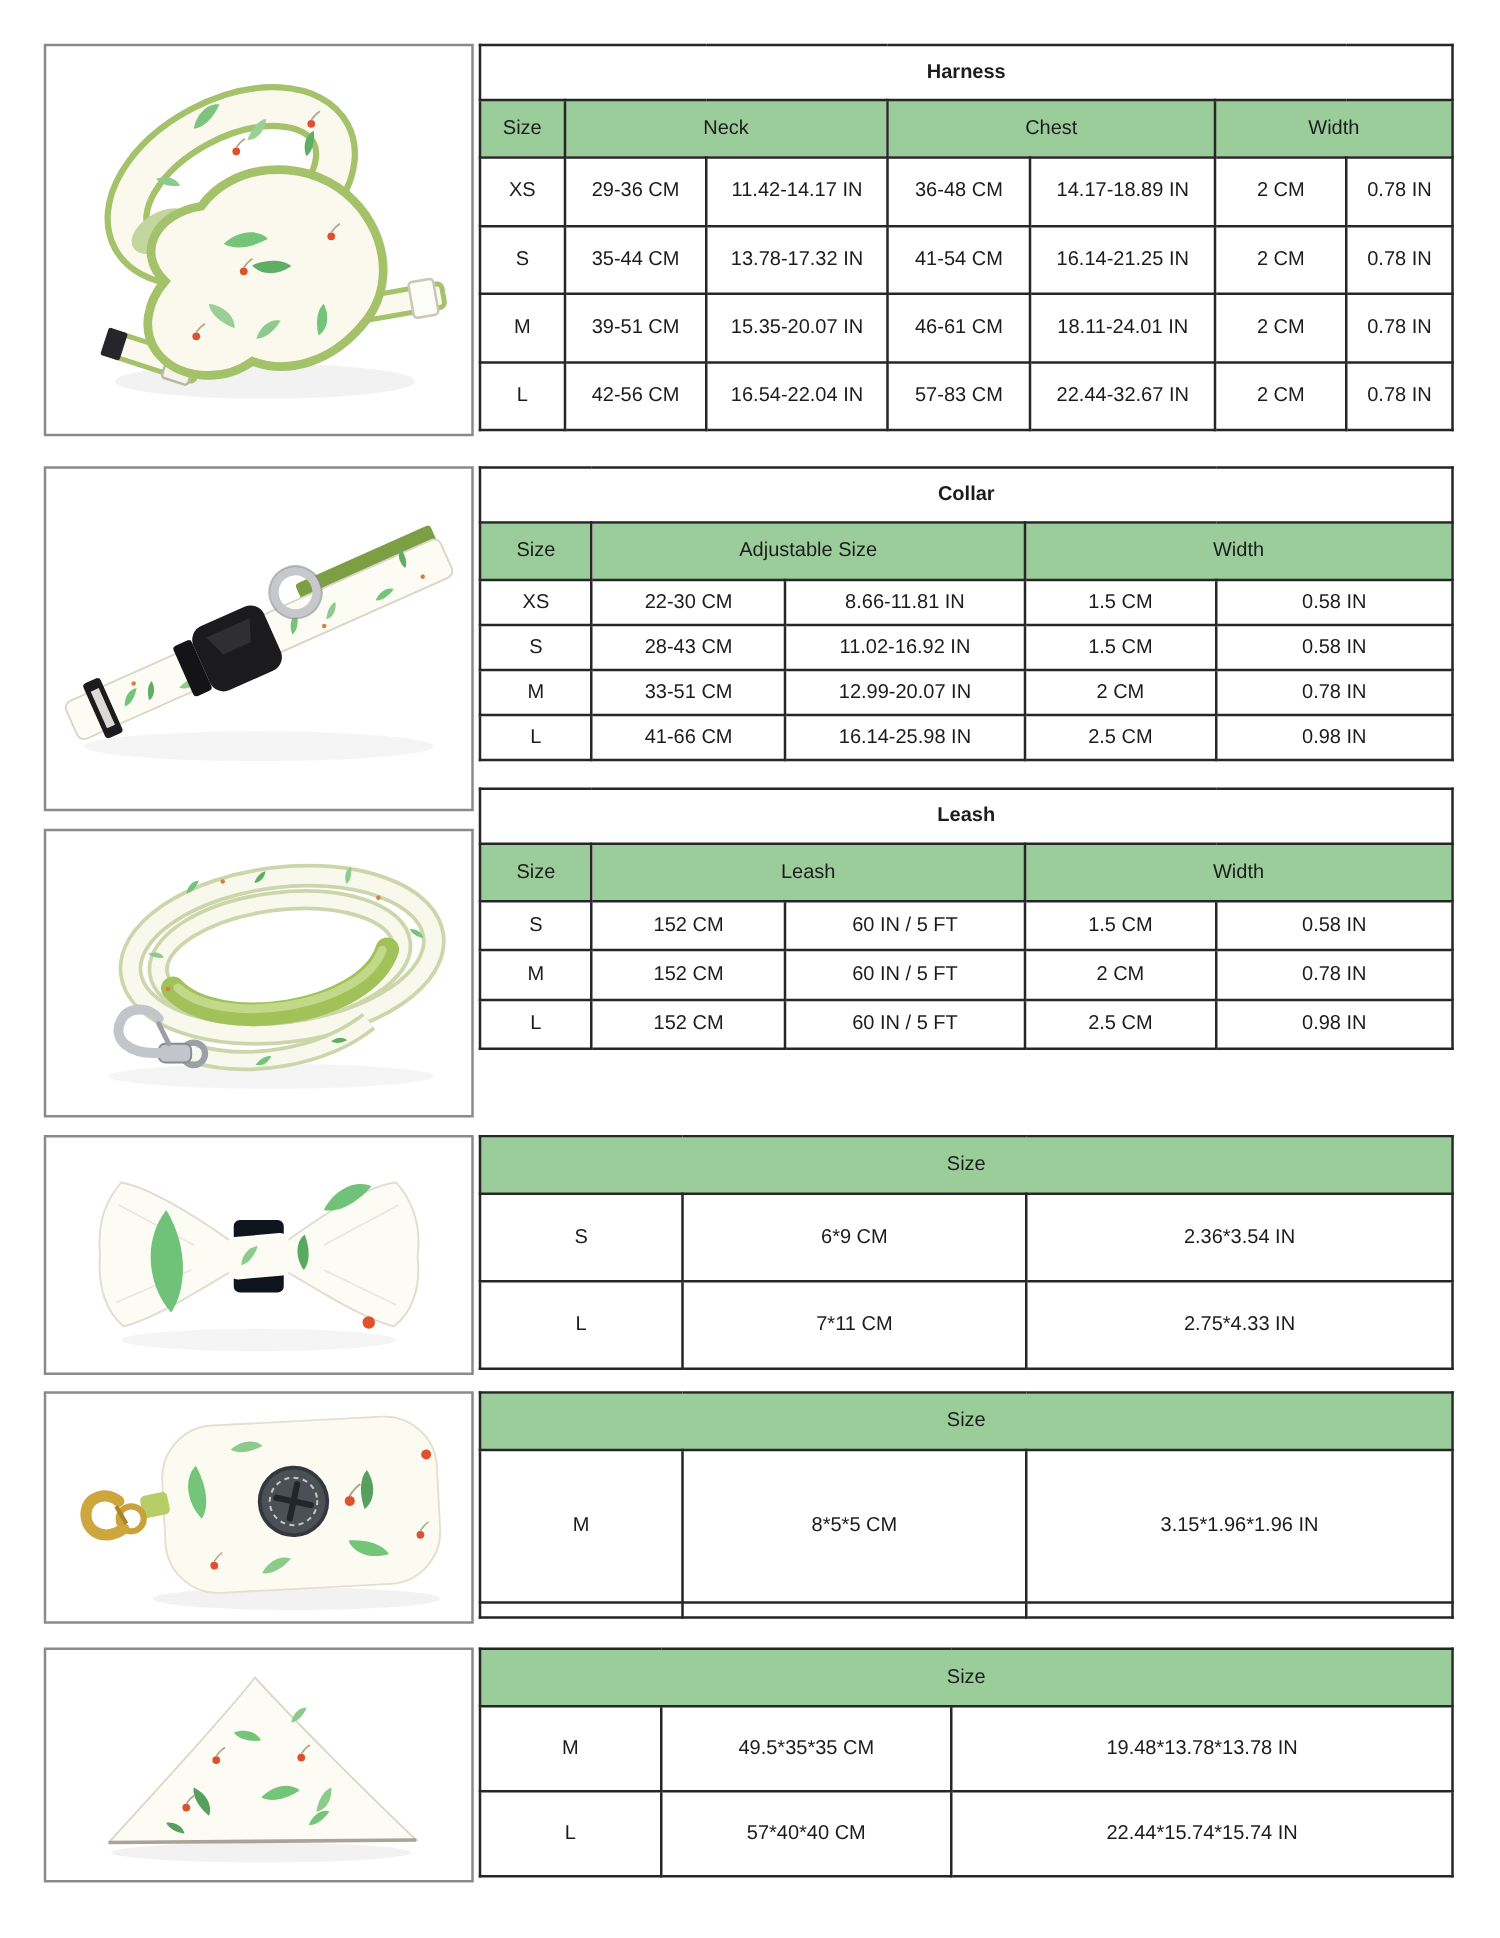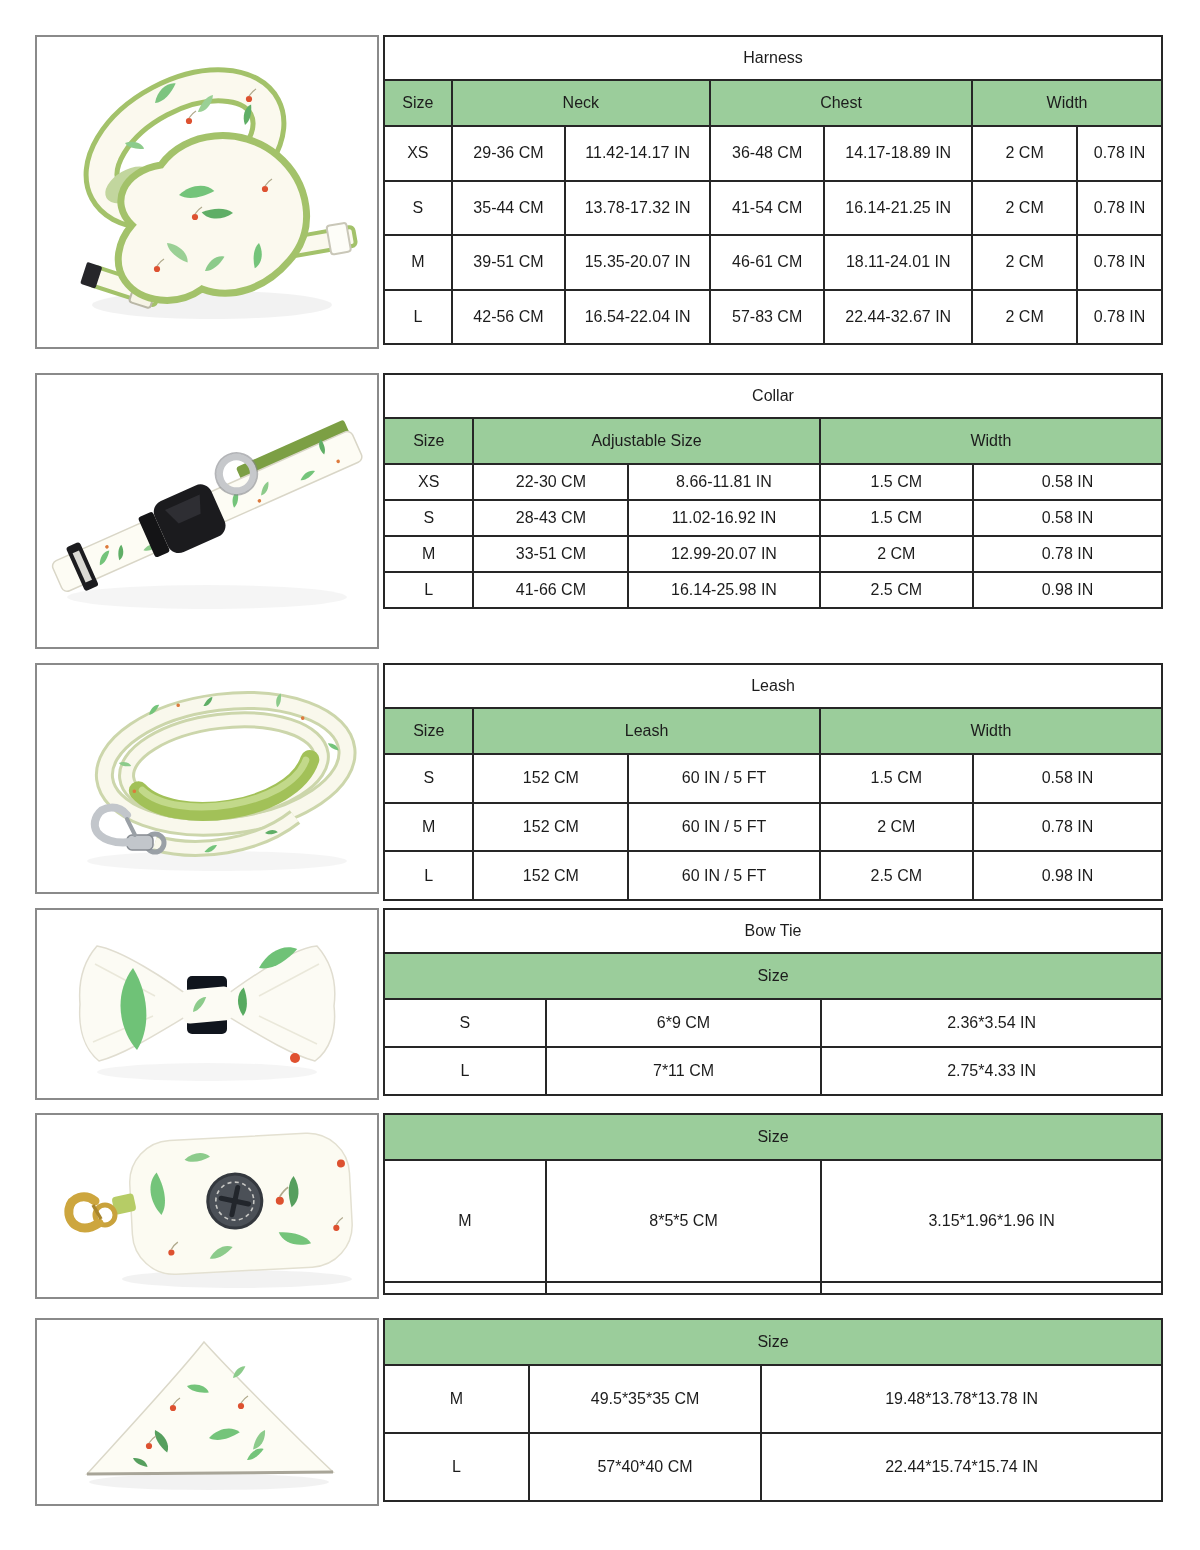--- a/index.html
+++ b/index.html
@@ -15,21 +15,21 @@
   .spec-table {
     position:absolute; left:383px; width:780px;
     border-collapse:collapse; table-layout:fixed;
   }
   .spec-table td {
     border:2px solid #262626; text-align:center; vertical-align:middle;
     font-size:16px; padding:0 2px; overflow:hidden; white-space:nowrap;
   }
   .title-row { height:44px; }
   .head-row  { height:46px;border-radius:18px; }
-  .title-cell { font-weight:400; font-size:17px; }
+  .title-cell { font-weight:700; font-size:17px; }
   .head-cell  { background:#9bcd9b; font-size:17px; }
 </style>
 </head>
 <body>
 
 <div class="page">
 
   <div class="photo-box" style="top:35px;height:310px">
     <svg viewBox="0 0 340 310" preserveAspectRatio="xMidYMid meet">
       <defs>
@@ -237,21 +237,21 @@
       <use href="#c-leaf" fill="#5fae66" transform="translate(228 168) rotate(15) scale(0.45)"></use>
       <g stroke-linecap="round">
         <circle cx="118" cy="178" r="9" fill="none" stroke="#9aa0a6" stroke-width="5"></circle>
         <rect x="90" y="170" width="26" height="15" rx="5" fill="#c2c6cb" stroke="#868b91" stroke-width="1.5"></rect>
         <path d="M94 177 C66 180 52 166 60 151 C66 140 82 140 90 150" fill="none" stroke="#c2c6cb" stroke-width="8"></path>
         <path d="M90 154 L98 170" stroke="#9aa0a6" stroke-width="4"></path>
       </g>
     </svg>
   </div>
 
-  <table class="spec-table" style="top:663px;height:238px">
+  <table class="spec-table" style="top:630px;height:210px">
     <colgroup>
       <col style="width:11.5%">
         <col style="width:19.9%">
         <col style="width:24.6%">
       <col style="width:19.7%">
         <col style="width:24.3%">
     </colgroup>
     <tbody>
       <tr class="title-row">
         <td class="title-cell" colspan="5">Leash</td>
@@ -305,23 +305,20 @@
     </svg>
   </div>
 
   <table class="spec-table" style="top:908px;height:188px">
     <colgroup>
       <col style="width:20.8%">
         <col style="width:35.4%">
         <col style="width:43.8%">
     </colgroup>
     <tbody>
-      <tr class="title-row">
-        <td class="title-cell" colspan="3">Bow Tie</td>
-      </tr>
       <tr class="head-row">
         <td class="head-cell" colspan="3">Size</td>
       </tr>
       <tr>
         <td>S</td>
         <td>6*9 CM</td>
         <td>2.36*3.54 IN</td>
       </tr>
       <tr>
         <td>L</td>

